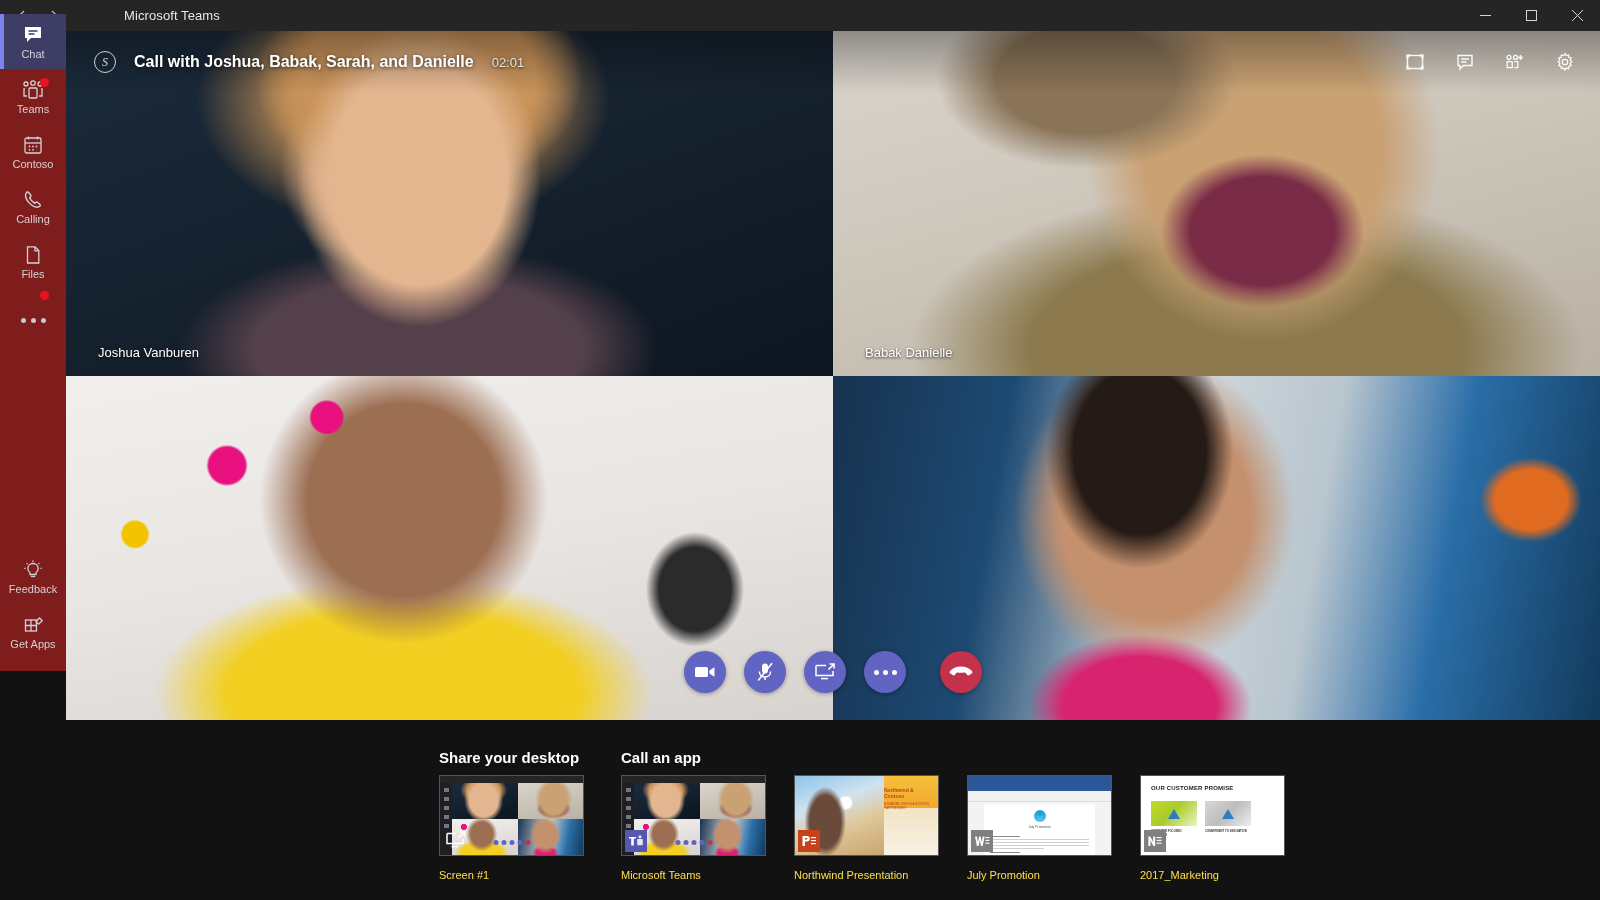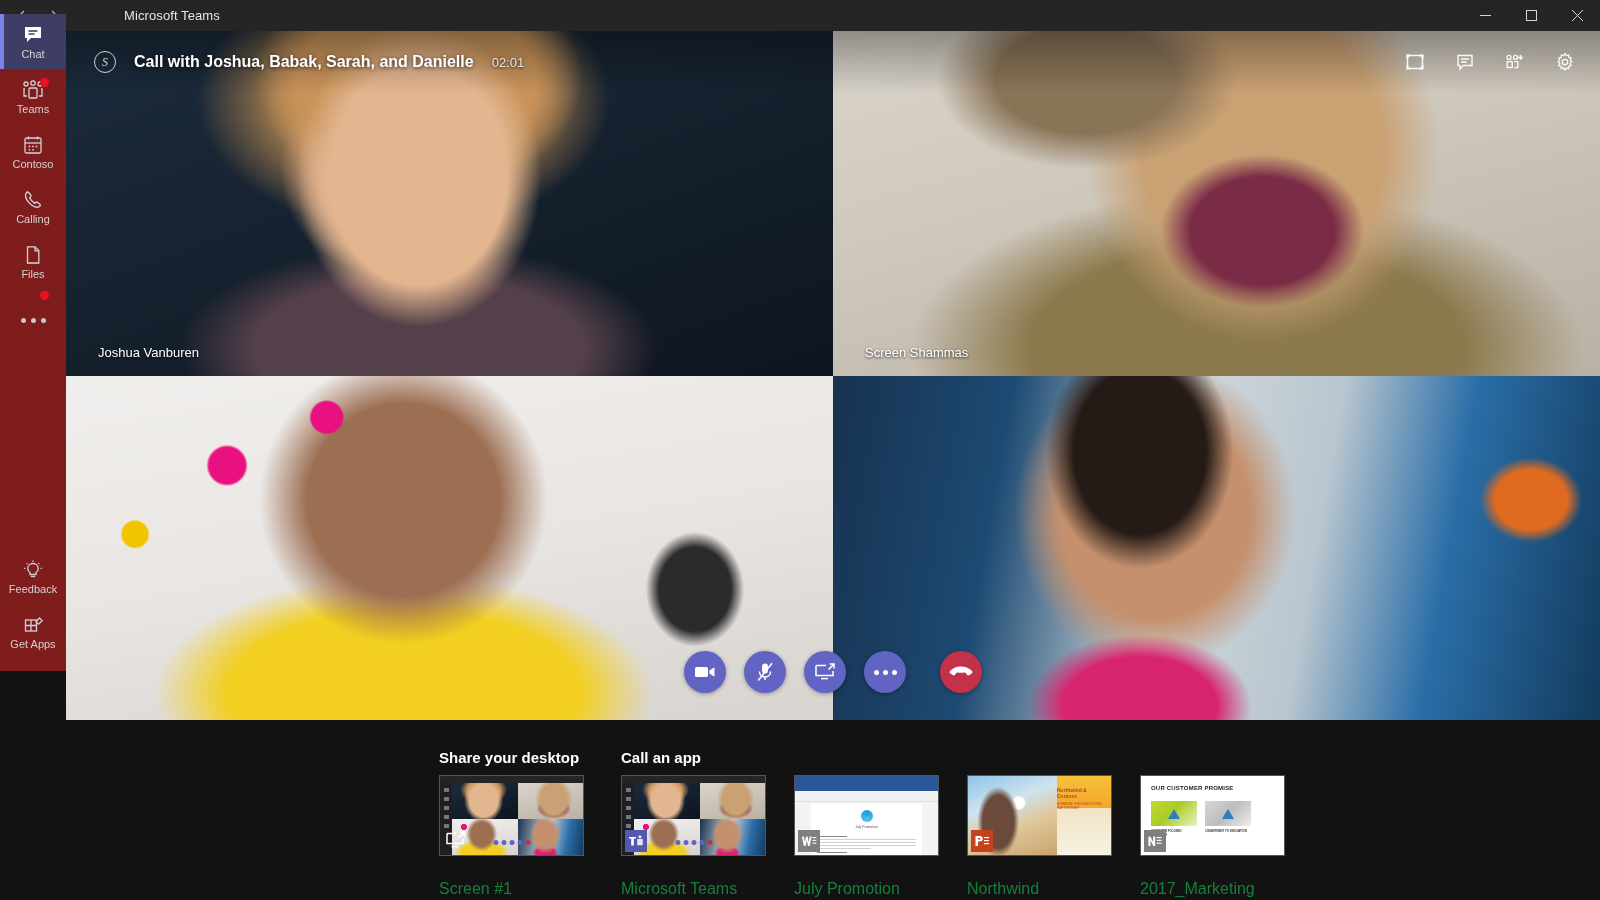--- a/index.html
+++ b/index.html
@@ -163,21 +163,21 @@
   .tray-group { display: flex; flex-direction: column; }
   .tray-heading {
     font-size: 15px; font-weight: bold; color: #fff; padding: 12px 0 10px 0; height: 38px;
   }
   .tray-items { display: flex; gap: 28px; }
   .tray-item { width: 145px; cursor: pointer; }
   .thumb {
     position: relative; width: 145px; height: 81px; border: 1px solid #555; overflow: hidden;
     background: #1b1b1b;
   }
-  .thumb-label { margin-top: 24px; font-size: 16px; color: #15803d; }
+  .thumb-label { margin-top: 13px; font-size: 11px; color: #fde047; }
   .app-badge {
     position: absolute; left: 3px; bottom: 3px; width: 22px; height: 22px;
     display: flex; align-items: center; justify-content: center;
     font-size: 9px; font-weight: bold; color: #fff;
   }
   .badge-screen {
     position: absolute; left: 4px; bottom: 4px; width: 24px; height: 22px; color: #fff;
     display:flex; align-items:center; justify-content:center;
   }
   
@@ -376,21 +376,21 @@
 
   <div class="stage">
 
     <div class="tiles">
       <div class="tile t1">
         <div class="ph ph-joshua"></div>
         <div class="vname">Joshua Vanburen</div>
       </div>
       <div class="tile t2">
         <div class="ph ph-babak"></div>
-        <div class="vname">Screen Shammas</div>
+        <div class="vname">Babak Danielle</div>
       </div>
       <div class="tile t3">
         <div class="ph ph-sarah"></div>
       </div>
       <div class="tile t4">
         <div class="ph ph-danielle"></div>
       </div>
     </div>
 
     <div class="call-header">
@@ -545,69 +545,69 @@
                   <rect x="9.2" y="5" width="5.6" height="6.2" rx=".8" opacity=".85"></rect>
                   <circle cx="12" cy="2.8" r="1.6" opacity=".85"></circle>
                 </svg>
               </span>
             </div>
             <div class="thumb-label">Microsoft Teams</div>
           </div>
 
           <div class="tray-item">
             <div class="thumb">
-              <div class="word">
-                <div class="word-ribbon"></div>
-                <div class="word-ribbon2"></div>
-                <div class="word-page">
-                  <div class="word-logo"></div>
-                  <div class="word-cap">July Promotion</div>
-                  <div class="word-lines">
-                    <i class="dark"></i>
-                      <i></i>
-                      <i></i>
-                      <i></i>
-                      <i class="short"></i>
-                    <i class="dark"></i>
-                      <i></i>
-
-                  </div>
-                </div>
-              </div>
-              <span class="app-badge" style="background:#7f7f7f;">
-                <svg width="16" height="15" viewBox="0 0 16 15" fill="#fff">
-                  <path d="M1 2.5 H2.9 L3.9 8.3 L5 2.5 H6.6 L7.7 8.3 L8.7 2.5 H10.6 L8.7 12 H7 L5.8 6.2 L4.6 12 H2.9 Z"></path>
-                  <rect x="11.4" y="3" width="4" height="1.1"></rect>
-                    <rect x="11.4" y="5.8" width="4" height="1.1"></rect>
-                    <rect x="11.4" y="8.6" width="4" height="1.1"></rect>
-                </svg>
-              </span>
-            </div>
-            <div class="thumb-label">July Promotion</div>
-          </div>
-
-          <div class="tray-item">
-            <div class="thumb">
               <div class="ppt">
                 <div class="ppt-photo"></div>
                 <div class="ppt-right"></div>
                 <div class="ppt-t1">Northwind &amp; Contoso</div>
                 <div class="ppt-t2">A SHARED VISION
 A STRONG PARTNERSHIP</div>
               </div>
               <span class="app-badge" style="background:#c5431c;">
                 <svg width="16" height="15" viewBox="0 0 16 15" fill="#fff">
                   <path d="M1.5 2 H6 C7.7 2 8.8 3.1 8.8 4.7 C8.8 6.3 7.7 7.4 6 7.4 H4 V12 H1.5 Z M4 3.9 V5.6 H5.5 C6 5.6 6.3 5.3 6.3 4.75 C6.3 4.2 6 3.9 5.5 3.9 Z"></path>
                   <rect x="10" y="3" width="5" height="1.2"></rect>
                     <rect x="10" y="6" width="5" height="1.2"></rect>
                     <rect x="10" y="9" width="5" height="1.2"></rect>
                 </svg>
               </span>
             </div>
             <div class="thumb-label">Northwind Presentation</div>
+          </div>
+
+          <div class="tray-item">
+            <div class="thumb">
+              <div class="word">
+                <div class="word-ribbon"></div>
+                <div class="word-ribbon2"></div>
+                <div class="word-page">
+                  <div class="word-logo"></div>
+                  <div class="word-cap">July Promotion</div>
+                  <div class="word-lines">
+                    <i class="dark"></i>
+                      <i></i>
+                      <i></i>
+                      <i></i>
+                      <i class="short"></i>
+                    <i class="dark"></i>
+                      <i></i>
+
+                  </div>
+                </div>
+              </div>
+              <span class="app-badge" style="background:#7f7f7f;">
+                <svg width="16" height="15" viewBox="0 0 16 15" fill="#fff">
+                  <path d="M1 2.5 H2.9 L3.9 8.3 L5 2.5 H6.6 L7.7 8.3 L8.7 2.5 H10.6 L8.7 12 H7 L5.8 6.2 L4.6 12 H2.9 Z"></path>
+                  <rect x="11.4" y="3" width="4" height="1.1"></rect>
+                    <rect x="11.4" y="5.8" width="4" height="1.1"></rect>
+                    <rect x="11.4" y="8.6" width="4" height="1.1"></rect>
+                </svg>
+              </span>
+            </div>
+            <div class="thumb-label">July Promotion</div>
           </div>
 
           <div class="tray-item">
             <div class="thumb">
               <div class="note">
                 <div class="note-h">OUR CUSTOMER PROMISE</div>
                 <div class="note-img1">
                     <span class="note-tri"></span>
                   </div>
                 <div class="note-img2">

